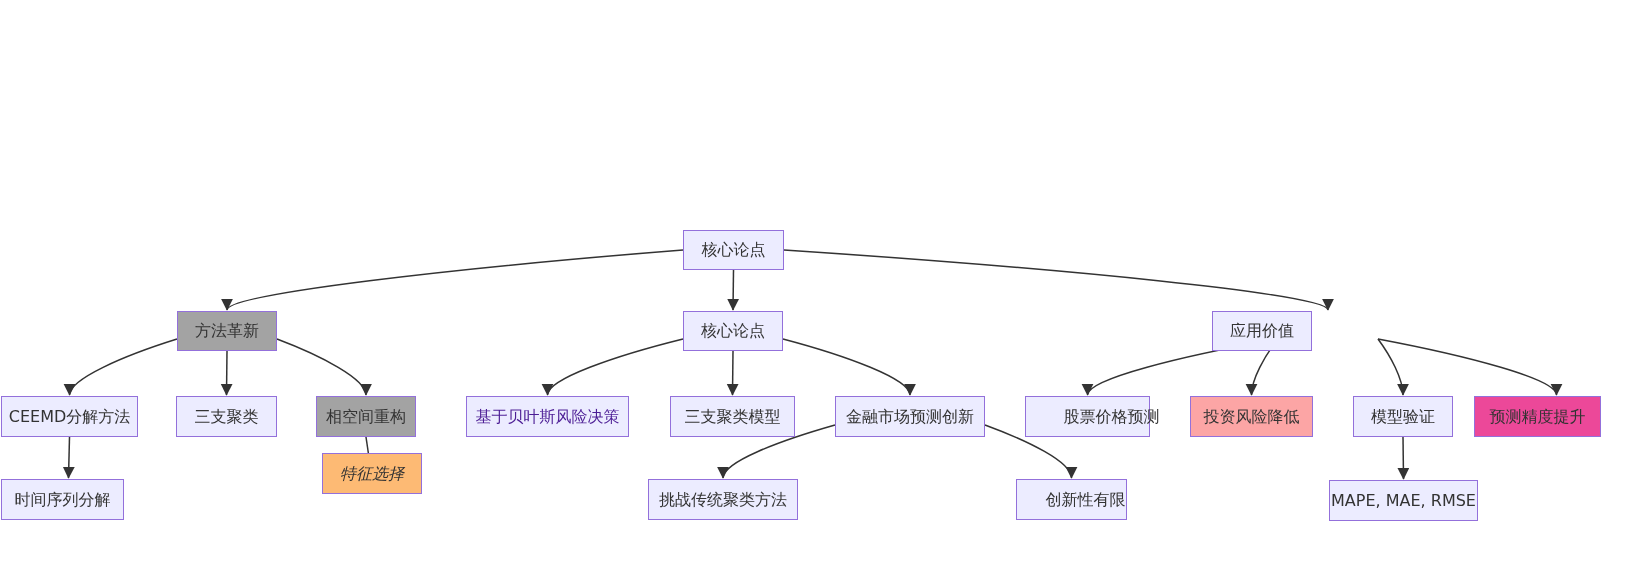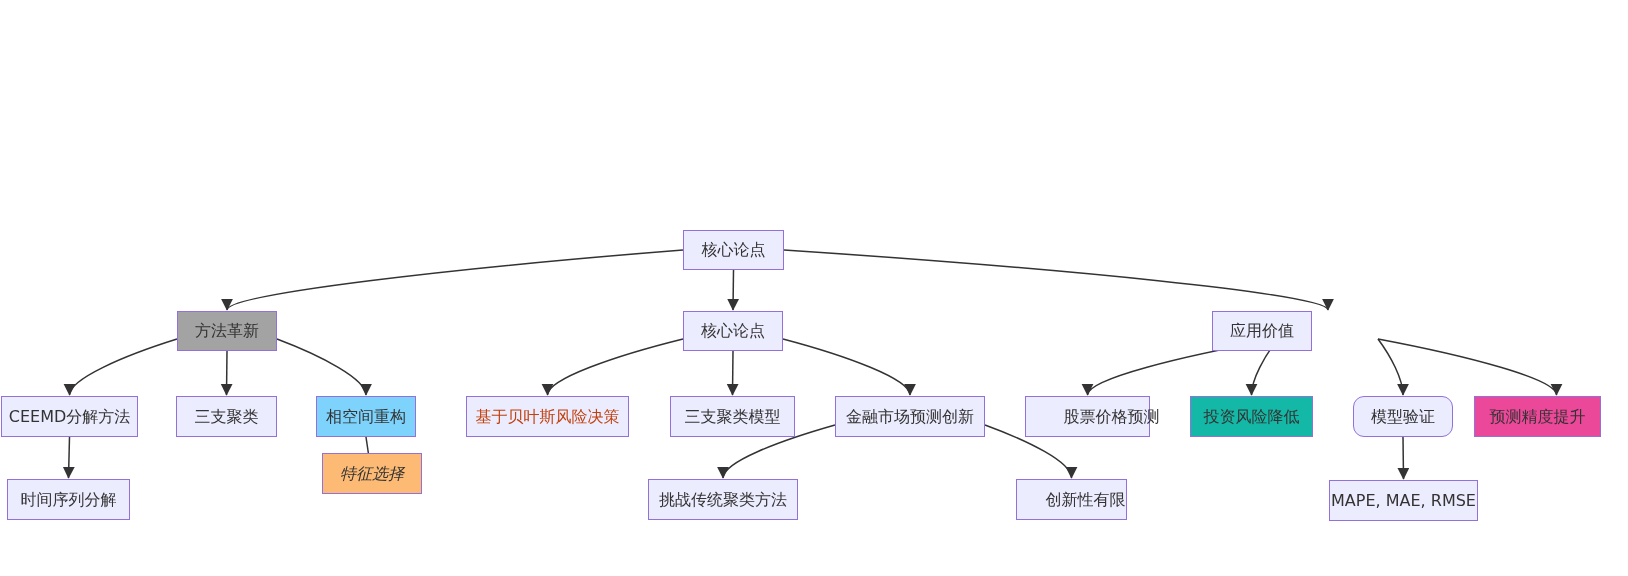--- a/index.html
+++ b/index.html
@@ -86,45 +86,45 @@
       </div>
       <div class="node" style="left: 1212px; top: 295px; width: 100px; height: 40px; background: rgb(236, 236, 255); border-color: rgb(147, 112, 219); color: rgb(51, 51, 51);">
         <span>应用价值</span>
       </div>
       <div class="node" style="left: 1px; top: 380px; width: 137px; height: 41px; background: rgb(236, 236, 255); border-color: rgb(147, 112, 219); color: rgb(51, 51, 51);">
         <span>CEEMD分解方法</span>
       </div>
       <div class="node" style="left: 176px; top: 380px; width: 101px; height: 41px; background: rgb(236, 236, 255); border-color: rgb(147, 112, 219); color: rgb(51, 51, 51);">
         <span>三支聚类</span>
       </div>
-      <div class="node" style="left: 316px; top: 380px; width: 100px; height: 41px; background: #7dd3fc; border-color: rgb(147, 112, 219); color: rgb(51, 51, 51);">
+      <div class="node" style="left: 316px; top: 380px; width: 100px; height: 41px; background: #a3a3a3; border-color: rgb(147, 112, 219); color: rgb(51, 51, 51);">
         <span>相空间重构</span>
       </div>
-      <div class="node" style="left: 466px; top: 380px; width: 163px; height: 41px; background: rgb(236, 236, 255); border-color: rgb(147, 112, 219); color: #c2410c;">
+      <div class="node" style="left: 466px; top: 380px; width: 163px; height: 41px; background: rgb(236, 236, 255); border-color: rgb(147, 112, 219); color: #4c1d95;">
         <span>基于贝叶斯风险决策</span>
       </div>
       <div class="node" style="left: 670px; top: 380px; width: 125px; height: 41px; background: rgb(236, 236, 255); border-color: rgb(147, 112, 219); color: rgb(51, 51, 51);">
         <span>三支聚类模型</span>
       </div>
       <div class="node" style="left: 835px; top: 380px; width: 150px; height: 41px; background: rgb(236, 236, 255); border-color: rgb(147, 112, 219); color: rgb(51, 51, 51);">
         <span>金融市场预测创新</span>
       </div>
       <div class="node" style="left: 1025px; top: 380px; width: 125px; height: 41px; background: rgb(236, 236, 255); border-color: rgb(147, 112, 219); color: rgb(51, 51, 51); padding-left: 48px;">
         <span>股票价格预测</span>
       </div>
-      <div class="node" style="left: 1190px; top: 380px; width: 123px; height: 41px; background: #14b8a6; border-color: rgb(147, 112, 219); color: rgb(51, 51, 51);">
+      <div class="node" style="left: 1190px; top: 380px; width: 123px; height: 41px; background: #fca5a5; border-color: rgb(147, 112, 219); color: rgb(51, 51, 51);">
         <span>投资风险降低</span>
       </div>
-      <div class="node" style="left: 1353px; top: 380px; width: 100px; height: 41px; background: rgb(236, 236, 255); border-color: rgb(147, 112, 219); color: rgb(51, 51, 51); border-radius: 11px;">
+      <div class="node" style="left: 1353px; top: 380px; width: 100px; height: 41px; background: rgb(236, 236, 255); border-color: rgb(147, 112, 219); color: rgb(51, 51, 51);">
         <span>模型验证</span>
       </div>
       <div class="node" style="left: 1474px; top: 380px; width: 127px; height: 41px; background: #ec4899; border-color: rgb(147, 112, 219); color: rgb(51, 51, 51);">
         <span>预测精度提升</span>
       </div>
-      <div class="node" style="left: 7px; top: 463px; width: 123px; height: 41px; background: rgb(236, 236, 255); border-color: rgb(147, 112, 219); color: rgb(51, 51, 51);">
+      <div class="node" style="left: 1px; top: 463px; width: 123px; height: 41px; background: rgb(236, 236, 255); border-color: rgb(147, 112, 219); color: rgb(51, 51, 51);">
         <span>时间序列分解</span>
       </div>
       <div class="node" style="left: 322px; top: 437px; width: 100px; height: 41px; background: #fdba74; border-color: rgb(147, 112, 219); color: rgb(51, 51, 51); font-style: italic;">
         <span>特征选择</span>
       </div>
       <div class="node" style="left: 648px; top: 463px; width: 150px; height: 41px; background: rgb(236, 236, 255); border-color: rgb(147, 112, 219); color: rgb(51, 51, 51);">
         <span>挑战传统聚类方法</span>
       </div>
       <div class="node" style="left: 1016px; top: 463px; width: 111px; height: 41px; background: rgb(236, 236, 255); border-color: rgb(147, 112, 219); color: rgb(51, 51, 51); padding-left: 28px;">
         <span>创新性有限</span>

